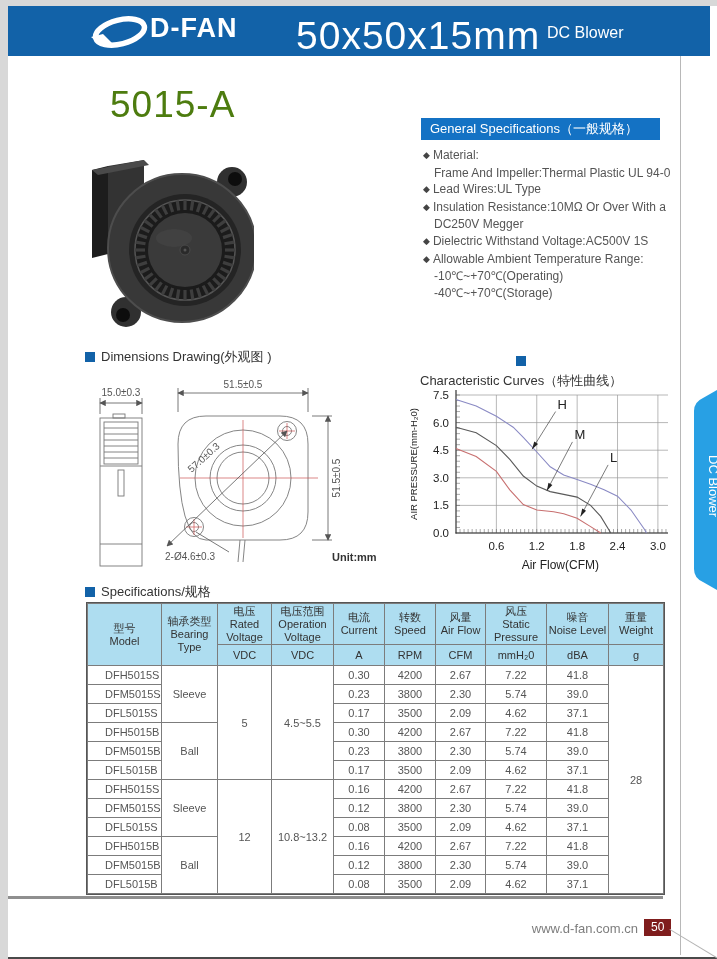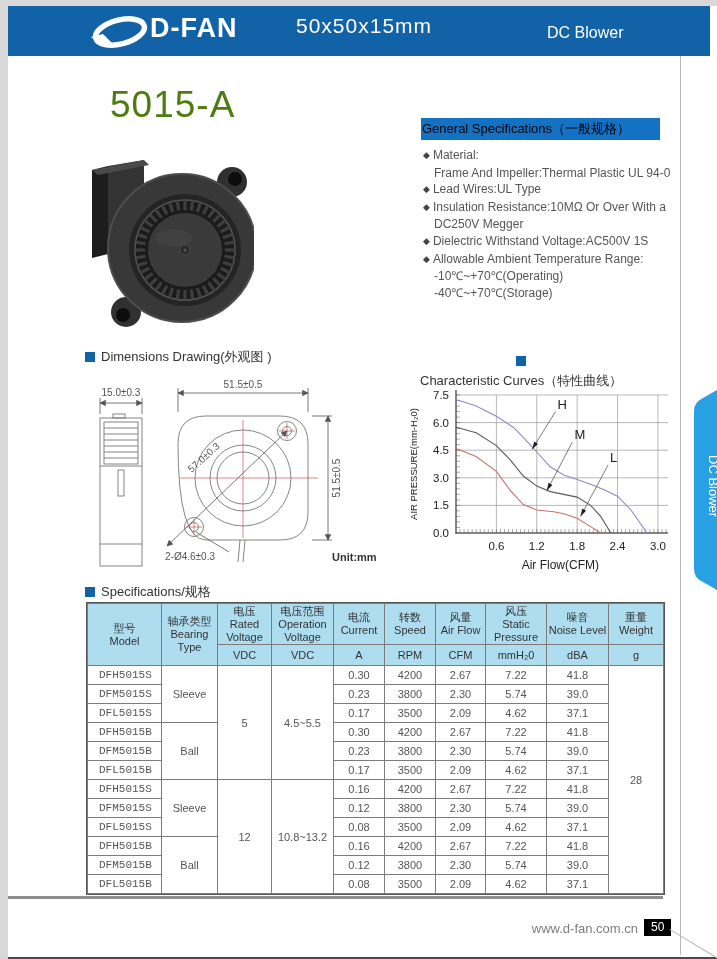--- a/index.html
+++ b/index.html
@@ -6,28 +6,28 @@
   body{
     width:717px;height:959px;position:relative;overflow:hidden;
     background:#d8d8d8;font-family:"Liberation Sans",sans-serif;
     -webkit-font-smoothing:antialiased;
   }
   .page{position:absolute;left:8px;top:6px;right:0;bottom:0;background:#fff;border-bottom:2px solid #4a4a4a;}
   
   .topbar{position:absolute;left:8px;top:6px;width:702px;height:50px;background:#1262a8;}
   .logo{position:absolute;left:90px;top:13px;height:38px;display:flex;align-items:flex-start;}
   .logo .brand{color:#fff;font-size:27px;font-weight:bold;letter-spacing:1px;margin-left:2px;}
-  .size-title{position:absolute;left:296px;top:14px;color:#fff;font-size:21px;letter-spacing:1px;}
+  .size-title{position:absolute;left:296px;top:14px;color:#fff;font-size:39px;letter-spacing:1px;}
   .cat-title{position:absolute;left:547px;top:24px;color:#fff;font-size:16px;}
   
   .model-title{position:absolute;left:110px;top:84px;font-size:37px;color:#4d7c0f;letter-spacing:1px;}
   .fan-photo{position:absolute;left:86px;top:146px;width:168px;height:194px;}
   
-  .gs-bar{position:absolute;left:421px;top:118px;width:239px;height:22px;background:#1472c4;color:#000000;
-          font-size:13px;line-height:22px;padding-left:1px;box-sizing:border-box;}
+  .gs-bar{position:absolute;left:421px;top:118px;width:239px;height:22px;background:#1472c4;color:#ffffff;
+          font-size:13px;line-height:22px;padding-left:9px;box-sizing:border-box;}
   .gs-list{position:absolute;left:423px;top:147px;width:262px;font-size:12px;color:#555;}
   .gs-list .spec-line{line-height:16.6px;white-space:nowrap;padding-left:11px;}
   .gs-list .spec-line.b{padding-left:0;}
   .gs-list .diamond{font-size:9px;color:#444;margin-right:3px;position:relative;top:-1px;}
   
   .sec-head{position:absolute;font-size:13px;color:#333;display:flex;align-items:center;gap:6px;}
   .sq{width:10px;height:10px;background:#1262a8;display:inline-block;}
   
   .dims-svg{position:absolute;left:82px;top:376px;}
   .chart{position:absolute;left:406px;top:381px;}
@@ -36,26 +36,26 @@
   .side-tab{position:absolute;right:0;top:390px;}
   .vrule{position:absolute;left:680px;top:56px;width:1px;height:899px;background:#b8b8b8;}
   
   .spec-table{position:absolute;left:87px;top:603px;width:576px;border-collapse:collapse;
               font-size:11px;color:#555;table-layout:fixed;}
   .spec-table th,.spec-table td{border:1px solid #7c7c7c;text-align:center;padding:0;}
   .spec-table thead th{background:#aeddf0;color:#333;font-weight:normal;line-height:13px;}
   .spec-table thead tr:first-child th{height:40px;}
   .spec-table thead tr:last-child th{height:20px;}
   .spec-table tbody td{height:18px;background:#fff;}
-  .spec-table td.model{text-align:left;padding-left:11px;font-family:Liberation Mono, monospace;}
+  .spec-table td.model{text-align:left;padding-left:17px;}
   .spec-table{outline:1px solid #555;}
   
   .foot-rule{position:absolute;left:8px;top:896px;width:655px;height:3px;background:#8f8f8f;}
   .website{position:absolute;left:470px;top:921px;width:168px;text-align:right;font-size:13px;color:#7d7d7d;}
-  .page-badge{position:absolute;left:644px;top:919px;background:#000000;color:#fff;font-size:12px;
+  .page-badge{position:absolute;left:644px;top:919px;background:#7f1d1d;color:#fff;font-size:12px;
               padding:1px 7px 2px 7px;}
   .diag-line{position:absolute;left:670px;top:929px;width:56px;height:1px;background:#b5b5b5;
              transform:rotate(31deg);transform-origin:left top;}
 </style>
 </head>
 <body>
 
 <div class="page"></div>
 
 <div class="topbar"></div>

